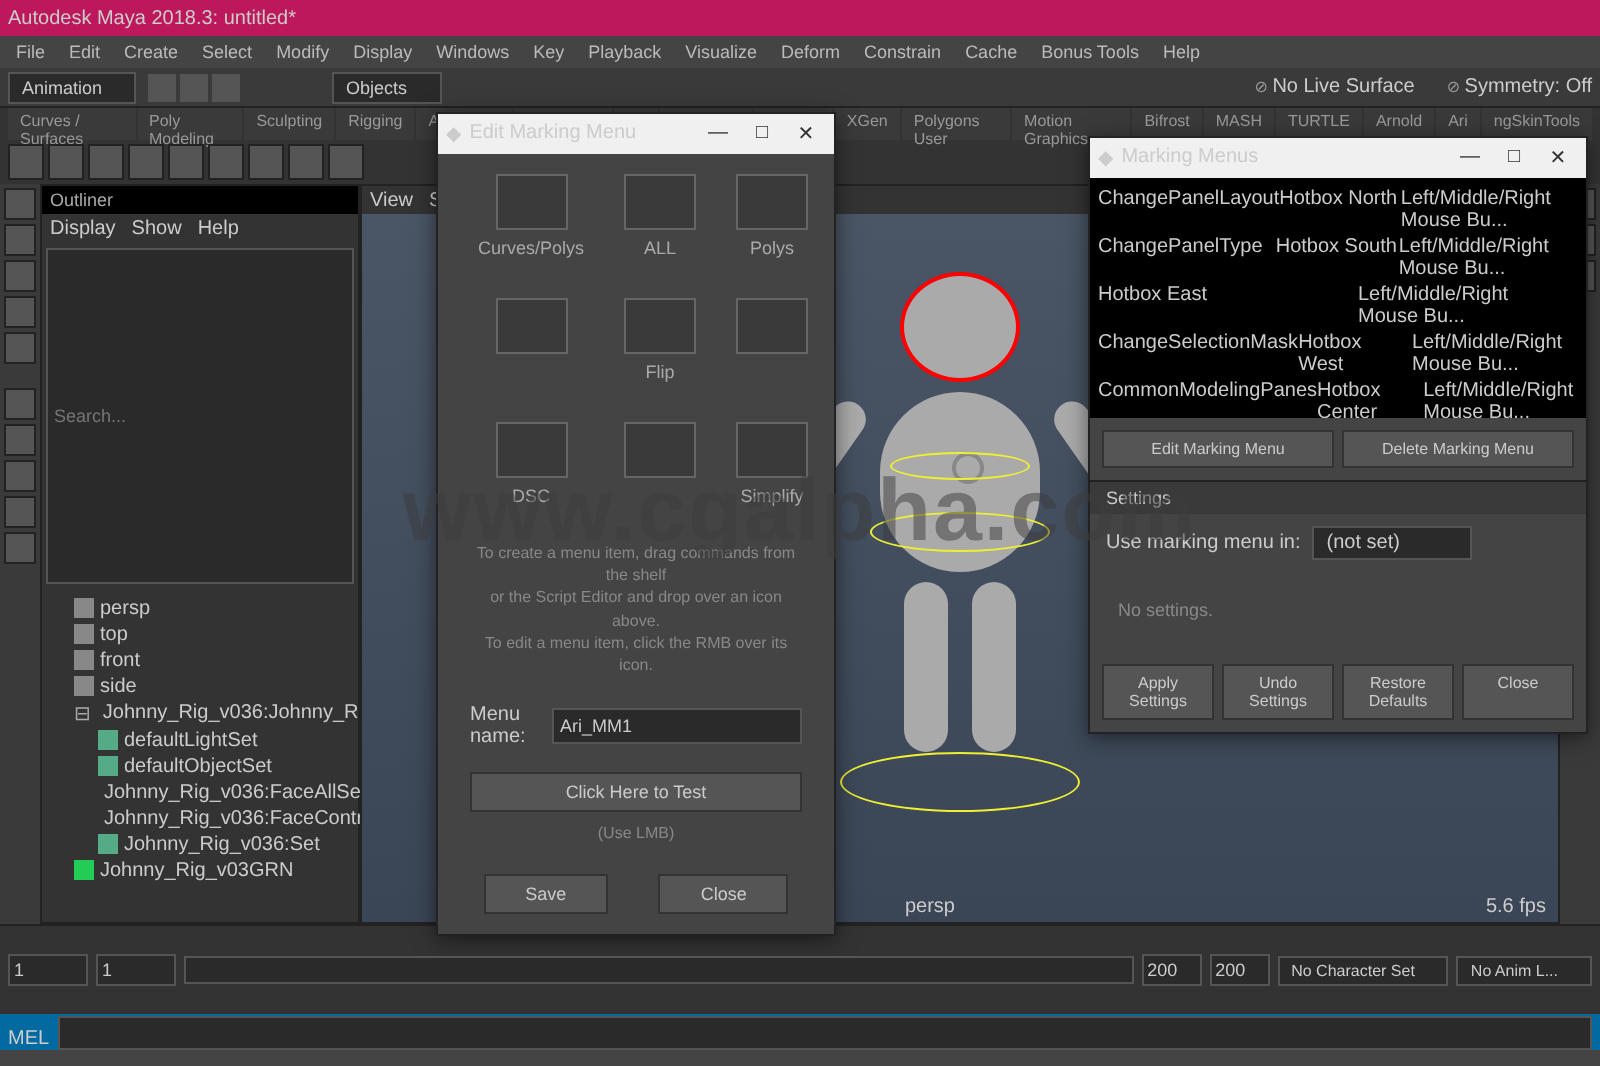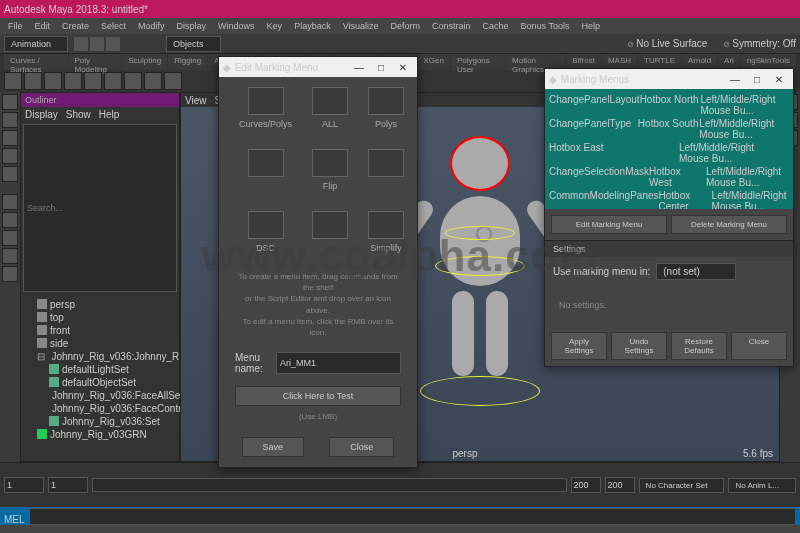--- a/index.html
+++ b/index.html
@@ -9,21 +9,21 @@
 .menubar span{color:#bbb;font-size:9px}
 .shelf-row{height:20px;background:#3a3a3a;border-bottom:1px solid #222;display:flex;align-items:center;gap:6px;padding:0 4px}
 .shelf-tabs{height:16px;background:#333;display:flex;gap:1px;padding:0 4px}
 .shelf-tabs span{background:#3a3a3a;padding:2px 6px;font-size:8px;color:#999}
 .shelf-icons{height:22px;background:#333;display:flex;gap:2px;padding:2px 4px}
 .shelf-icons div{width:18px;height:18px;background:#555;border:1px solid #222}
 .main{display:flex;height:370px}
 .toolcol{width:20px;background:#3a3a3a;display:flex;flex-direction:column;gap:2px;padding:2px}
 .toolcol div{width:16px;height:16px;background:#555;border:1px solid #222}
 .outliner{width:160px;background:#333;border:1px solid #222;display:flex;flex-direction:column}
-.panel-hdr{background:#701a75;padding:2px 4px;font-size:9px;color:#aaa}
+.panel-hdr{background:#000000;padding:2px 4px;font-size:9px;color:#aaa}
 .panel-menu{background:#333;padding:2px 4px;font-size:9px;display:flex;gap:8px}
 .outliner-body{flex:1;padding:4px;font-size:9px}
 .tree-item{padding:1px 0 1px 12px;color:#aaa;display:flex;align-items:center;gap:3px}
 .tree-item.l2{padding-left:24px}
 .ico{width:10px;height:10px;background:#5a8;display:inline-block}
 .ico.grn{background:#2c5}
 .ico.gry{background:#888}
 .viewport{flex:1;background:#4a5a6a;position:relative;border:1px solid #222}
 .vp-menu{background:#333;padding:2px 4px;display:flex;gap:8px;font-size:9px}
 .vp-body{position:absolute;top:14px;left:0;right:0;bottom:0;background:linear-gradient(#4a5565,#3a4555)}
@@ -40,25 +40,25 @@
 .vp-status{position:absolute;bottom:2px;left:0;right:0;display:flex;justify-content:space-between;padding:0 6px;font-size:9px;color:#aaa}
 .dialog{position:absolute;background:#444;border:1px solid #222;box-shadow:0 2px 10px rgba(0,0,0,.5)}
 .dlg-title{height:20px;background:#f0f0f0;display:flex;align-items:center;justify-content:space-between;padding:0 4px;color:#333}
 .dlg-title .wbtns{display:flex;gap:2px}
 .dlg-title .wbtns span{width:20px;text-align:center;color:#333;cursor:pointer}
 .emm-grid{display:grid;grid-template-columns:repeat(3,1fr);gap:20px;padding:10px 20px}
 .emm-cell{text-align:center}
 .emm-box{width:36px;height:28px;border:1px solid #666;margin:0 auto 4px;background:#3a3a3a}
 .emm-lbl{font-size:9px;color:#aaa}
 .emm-hint{padding:8px 16px;font-size:8px;color:#888;text-align:center;line-height:1.4}
-.emm-row{display:flex;gap:8px;padding:6px 16px}
+.emm-row{display:flex;align-items:center;gap:8px;padding:6px 16px}
 .emm-input{flex:1;background:#2a2a2a;border:1px solid #555;padding:3px;color:#ccc;font-size:9px}
 .emm-btn{background:#555;border:1px solid #333;padding:4px 20px;font-size:9px;color:#ccc;cursor:pointer}
 .emm-btns{display:flex;justify-content:space-around;padding:10px}
-.mm-list{background:#0f766e;height:120px;padding:4px;font-family:monospace;font-size:9px;overflow:hidden}
+.mm-list{background:#000000;height:120px;padding:4px;font-family:monospace;font-size:9px;overflow:hidden}
 .mm-row{display:flex;padding:1px 0}
 .mm-row span:nth-child(1){width:130px}
 .mm-row span:nth-child(2){width:90px}
 .mm-btnrow{display:flex;gap:4px;padding:6px;justify-content:space-between}
 .mm-btn{flex:1;background:#555;border:1px solid #333;padding:4px 2px;font-size:8px;text-align:center;cursor:pointer}
 .mm-sect{padding:3px 8px;background:#3a3a3a;font-size:9px;border-top:1px solid #222}
 .mm-field{padding:6px 8px;display:flex;align-items:center;gap:6px;font-size:9px}
 .mm-sel{background:#2a2a2a;border:1px solid #555;padding:2px 6px;width:80px}
 .mm-empty{height:40px;text-align:left;padding:14px;font-size:9px;color:#888}
 .timeline{height:45px;background:#333;border-top:1px solid #222;padding:4px;display:flex;align-items:center;gap:4px}

